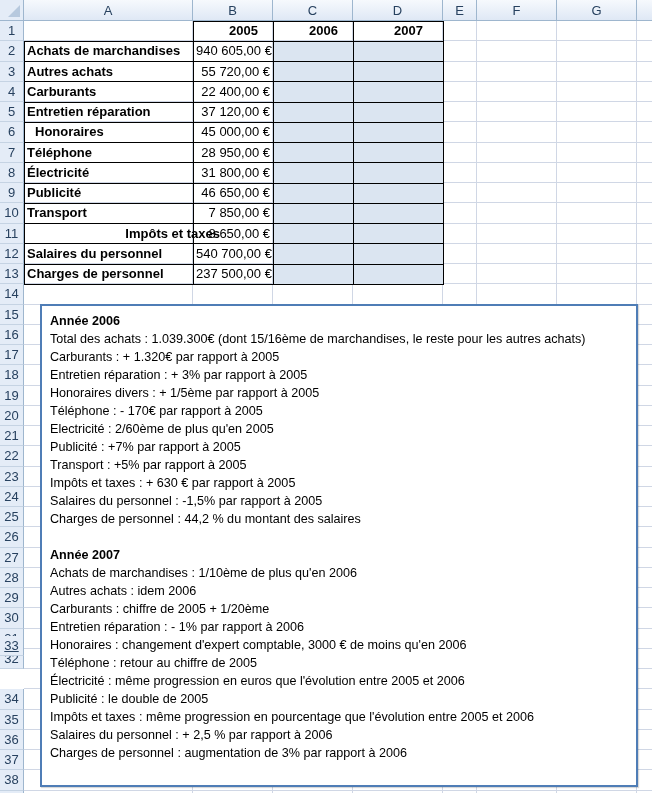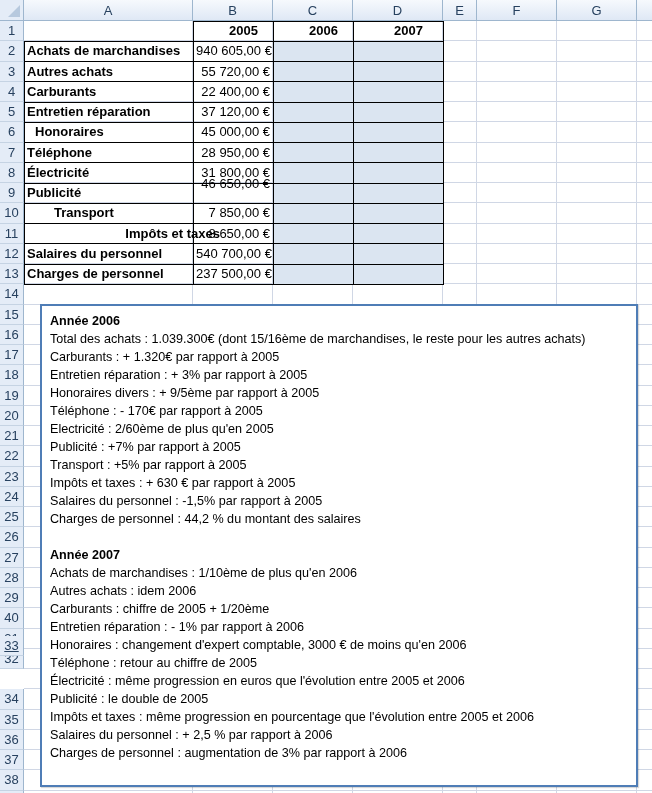--- a/index.html
+++ b/index.html
@@ -69,21 +69,21 @@
       <div class="rowhdr" style="top: 405.75px; height: 20.25px; line-height: 20.25px;">20</div>
       <div class="rowhdr" style="top: 426px; height: 20.25px; line-height: 20.25px;">21</div>
       <div class="rowhdr" style="top: 446.25px; height: 20.25px; line-height: 20.25px;">22</div>
       <div class="rowhdr" style="top: 466.5px; height: 20.25px; line-height: 20.25px;">23</div>
       <div class="rowhdr" style="top: 486.75px; height: 20.25px; line-height: 20.25px;">24</div>
       <div class="rowhdr" style="top: 507px; height: 20.25px; line-height: 20.25px;">25</div>
       <div class="rowhdr" style="top: 527.25px; height: 20.25px; line-height: 20.25px;">26</div>
       <div class="rowhdr" style="top: 547.5px; height: 20.25px; line-height: 20.25px;">27</div>
       <div class="rowhdr" style="top: 567.75px; height: 20.25px; line-height: 20.25px;">28</div>
       <div class="rowhdr" style="top: 588px; height: 20.25px; line-height: 20.25px;">29</div>
-      <div class="rowhdr" style="top: 608.25px; height: 20.25px; line-height: 20.25px;">40</div>
+      <div class="rowhdr" style="top: 608.25px; height: 20.25px; line-height: 20.25px;">30</div>
       <div class="rowhdr" style="top: 628.5px; height: 20.25px; line-height: 20.25px;">31</div>
       <div class="rowhdr" style="top: 648.75px; height: 20.25px; line-height: 20.25px;">32</div>
       <div class="rowhdr" style="top: 636px; height: 20.25px; line-height: 20.25px; text-decoration: underline;">33</div>
       <div class="rowhdr" style="top: 689.25px; height: 20.25px; line-height: 20.25px;">34</div>
       <div class="rowhdr" style="top: 709.5px; height: 20.25px; line-height: 20.25px;">35</div>
       <div class="rowhdr" style="top: 729.75px; height: 20.25px; line-height: 20.25px;">36</div>
       <div class="rowhdr" style="top: 750px; height: 20.25px; line-height: 20.25px;">37</div>
       <div class="rowhdr" style="top: 770.25px; height: 20.25px; line-height: 20.25px;">38</div>
       <div class="rowhdr" style="top: 790.5px; height: 20.25px; line-height: 20.25px;">39</div>
     </div>
@@ -160,24 +160,24 @@
       <div class="cell shaded" style="left: 353px; top: 122.25px; width: 90px; height: 20.25px; line-height: 20.25px;"></div>
       <div class="cell bold" style="left: 24px; top: 142.5px; width: 169px; height: 20.25px; line-height: 20.25px;">Téléphone</div>
       <div class="cell right" style="left: 193px; top: 142.5px; width: 80px; height: 20.25px; line-height: 20.25px;">28 950,00 €</div>
       <div class="cell shaded" style="left: 273px; top: 142.5px; width: 80px; height: 20.25px; line-height: 20.25px;"></div>
       <div class="cell shaded" style="left: 353px; top: 142.5px; width: 90px; height: 20.25px; line-height: 20.25px;"></div>
       <div class="cell bold" style="left: 24px; top: 162.75px; width: 169px; height: 20.25px; line-height: 20.25px;">Électricité</div>
       <div class="cell right" style="left: 193px; top: 162.75px; width: 80px; height: 20.25px; line-height: 20.25px;">31 800,00 €</div>
       <div class="cell shaded" style="left: 273px; top: 162.75px; width: 80px; height: 20.25px; line-height: 20.25px;"></div>
       <div class="cell shaded" style="left: 353px; top: 162.75px; width: 90px; height: 20.25px; line-height: 20.25px;"></div>
       <div class="cell bold" style="left: 24px; top: 183px; width: 169px; height: 20.25px; line-height: 20.25px;">Publicité</div>
-      <div class="cell right" style="left: 193px; top: 174px; width: 80px; height: 20.25px; line-height: 20.25px;">46 650,00 €</div>
+      <div class="cell right" style="left: 193px; top: 183px; width: 80px; height: 20.25px; line-height: 20.25px;">46 650,00 €</div>
       <div class="cell shaded" style="left: 273px; top: 183px; width: 80px; height: 20.25px; line-height: 20.25px;"></div>
       <div class="cell shaded" style="left: 353px; top: 183px; width: 90px; height: 20.25px; line-height: 20.25px;"></div>
-      <div class="cell bold" style="left: 24px; top: 203.25px; width: 169px; height: 34px; line-height: 20.25px; margin-left: 27px;">Transport</div>
+      <div class="cell bold" style="left: 24px; top: 203.25px; width: 169px; height: 34px; line-height: 20.25px;">Transport</div>
       <div class="cell right" style="left: 193px; top: 203.25px; width: 80px; height: 20.25px; line-height: 20.25px;">7 850,00 €</div>
       <div class="cell shaded" style="left: 273px; top: 203.25px; width: 80px; height: 20.25px; line-height: 20.25px;"></div>
       <div class="cell shaded" style="left: 353px; top: 203.25px; width: 90px; height: 20.25px; line-height: 20.25px;"></div>
       <div class="cell bold" style="left: 24px; top: 223.5px; width: 199px; height: 20.25px; line-height: 20.25px; text-align: right;">Impôts et taxes</div>
       <div class="cell right" style="left: 193px; top: 223.5px; width: 80px; height: 20.25px; line-height: 20.25px;">8 650,00 €</div>
       <div class="cell shaded" style="left: 273px; top: 223.5px; width: 80px; height: 20.25px; line-height: 20.25px;"></div>
       <div class="cell shaded" style="left: 353px; top: 223.5px; width: 90px; height: 20.25px; line-height: 20.25px;"></div>
       <div class="cell bold" style="left: 24px; top: 243.75px; width: 169px; height: 20.25px; line-height: 20.25px;">Salaires du personnel</div>
       <div class="cell right" style="left: 193px; top: 243.75px; width: 80px; height: 20.25px; line-height: 20.25px;">540 700,00 €</div>
       <div class="cell shaded" style="left: 273px; top: 243.75px; width: 80px; height: 20.25px; line-height: 20.25px;"></div>
@@ -205,21 +205,21 @@
       <div class="tbl-border" style="left: 273px; top: 21px; width: 1px; height: 263.25px;"></div>
       <div class="tbl-border" style="left: 353px; top: 21px; width: 1px; height: 263.25px;"></div>
       <div class="tbl-border" style="left: 443px; top: 21px; width: 1px; height: 264.25px;"></div>
     </div>
 
   <div class="textbox" id="textbox">
       <div class="tb-line bold">Année 2006</div>
       <div class="tb-line">Total des achats : 1.039.300€  (dont 15/16ème de marchandises, le reste pour les autres achats)</div>
       <div class="tb-line">Carburants : + 1.320€ par rapport à 2005</div>
       <div class="tb-line">Entretien réparation : + 3% par rapport à 2005</div>
-      <div class="tb-line">Honoraires divers : + 9/5ème par rapport à 2005</div>
+      <div class="tb-line">Honoraires divers : + 1/5ème par rapport à 2005</div>
       <div class="tb-line">Téléphone : - 170€ par rapport à 2005</div>
       <div class="tb-line">Electricité : 2/60ème de plus qu'en 2005</div>
       <div class="tb-line">Publicité : +7% par rapport à 2005</div>
       <div class="tb-line">Transport : +5% par rapport à 2005</div>
       <div class="tb-line">Impôts et taxes : + 630 € par rapport à 2005</div>
       <div class="tb-line">Salaires du personnel : -1,5% par rapport à 2005</div>
       <div class="tb-line">Charges de personnel : 44,2 % du montant des salaires</div>
       <div class="tb-line"></div>
       <div class="tb-line bold">Année 2007</div>
       <div class="tb-line">Achats de marchandises : 1/10ème de plus qu'en 2006</div>

